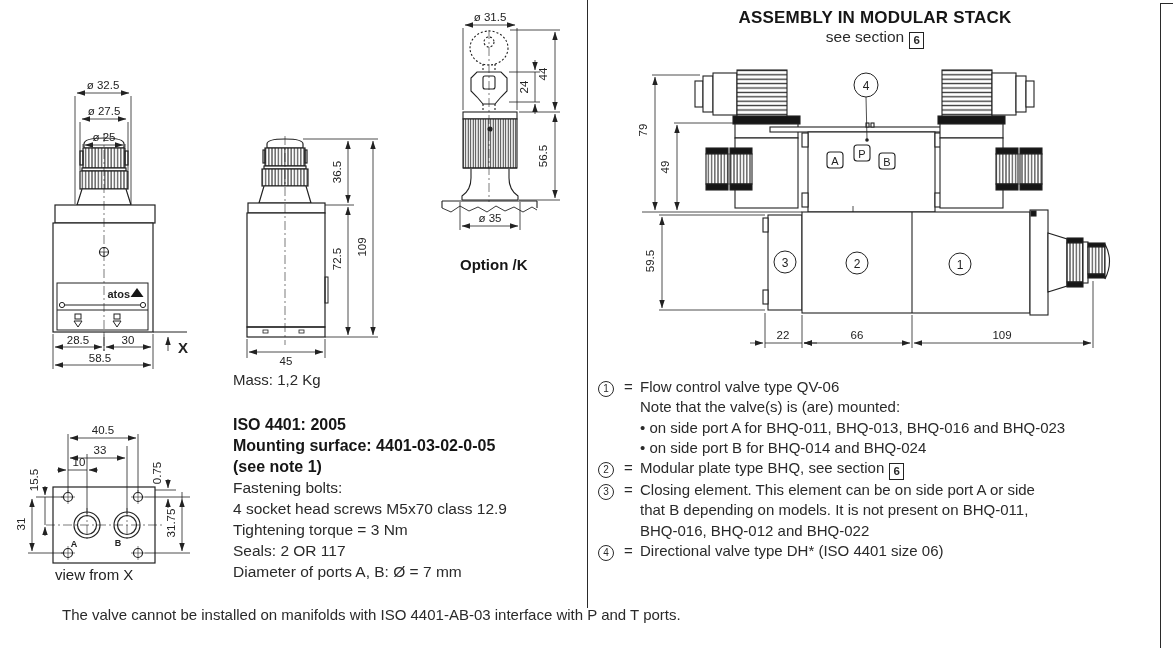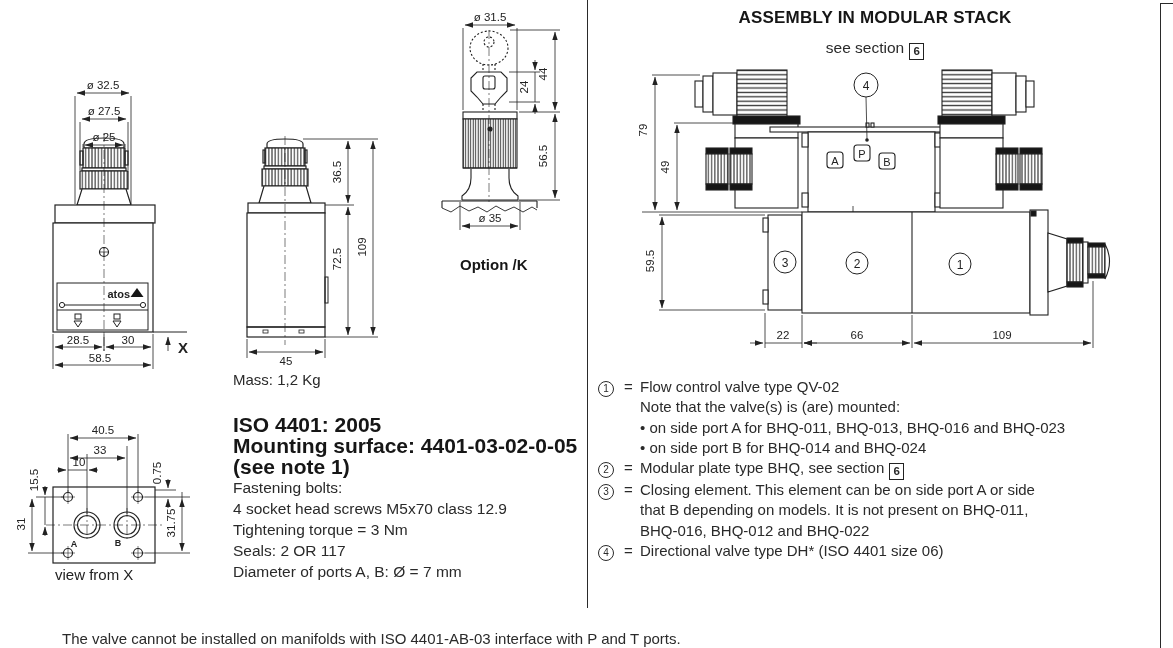--- a/index.html
+++ b/index.html
@@ -15,21 +15,21 @@
   .subtitle{font-size:15.5px;text-align:center;color:#2a2a2a;}
   .boxnum{display:inline-block;width:13px;height:15px;border:1.4px solid #222;font-weight:bold;
           font-size:11.5px;line-height:15px;text-align:center;margin-left:5px;vertical-align:-2px;}
   .legend{font-size:15px;color:#2a2a2a;}
   .lrow{display:grid;grid-template-columns:26px 16px 1fr;line-height:20.3px;white-space:nowrap;}
   .lrow .cnum{justify-self:start;}
   .circle-num{display:inline-block;width:14px;height:14px;border:1.2px solid #2a2a2a;border-radius:50%;
               font-size:10px;line-height:14px;text-align:center;margin-top:2px;}
   .bullet::before{content:"• ";}
   .iso{font-size:15.5px;line-height:21px;color:#2a2a2a;white-space:nowrap;}
-  .iso .b{font-weight:bold;font-size:21px;color:#161616;}
+  .iso .b{font-weight:bold;font-size:16px;color:#161616;}
   .masslbl{font-size:15px;color:#2a2a2a;text-align:center;}
   .optlbl{font-weight:bold;font-size:15px;color:#161616;}
   .note{font-size:15px;line-height:18.5px;color:#2a2a2a;white-space:nowrap;}
   .note b{color:#161616;}
 </style>
 </head>
 <body>
 
 <div id="page">
 
@@ -283,21 +283,21 @@
     <div class="b">Mounting surface: 4401-03-02-0-05</div>
     <div class="b">(see note 1)</div>
     <div>Fastening bolts:</div>
     <div>4 socket head screws M5x70 class 12.9</div>
     <div>Tightening torque = 3 Nm</div>
     <div>Seals: 2 OR 117</div>
     <div>Diameter of ports A, B: Ø = 7 mm</div>
   </div>
 
   <div class="abs title" style="left:590px;top:8px;width:570px;">ASSEMBLY IN MODULAR STACK</div>
-  <div class="abs subtitle" style="left:590px;top:39px;width:570px;">
+  <div class="abs subtitle" style="left:590px;top:28px;width:570px;">
     <span>see section</span><span class="boxnum">6</span>
   </div>
 
   <svg class="abs" style="left:630px;top:55px;" width="540" height="300" viewBox="0 0 540 300">
 
     <g stroke="#222" stroke-width="1.1" fill="#fff">
       <rect x="65" y="26" width="8" height="26"></rect>
       <rect x="73" y="21" width="10" height="36"></rect>
       <rect x="83" y="18" width="24" height="42"></rect>
       <rect x="107" y="15" width="50" height="48" fill="url(#hatch)"></rect>
@@ -413,21 +413,21 @@
     <text class="dimtxt" x="24" y="206" text-anchor="middle" transform="rotate(-90 24 206)">59.5</text>
     <text class="dimtxt" x="153" y="284" text-anchor="middle">22</text>
     <text class="dimtxt" x="227" y="284" text-anchor="middle">66</text>
     <text class="dimtxt" x="372" y="284" text-anchor="middle">109</text>
   </svg>
 
   <div class="abs legend" style="left:598px;top:377px;width:560px;">
     <div class="lrow">
       <span class="cnum"><span class="circle-num">1</span></span>
       <span>=</span>
-      <span>Flow control valve type QV-02</span>
+      <span>Flow control valve type QV-06</span>
     </div>
     <div class="lrow">
       <span></span>
         <span></span>
       <span>Note that the valve(s) is (are) mounted:</span>
     </div>
     <div class="lrow">
       <span></span>
         <span></span>
       <span class="bullet">on side port A for BHQ-011, BHQ-013, BHQ-016 and BHQ-023</span>
@@ -458,16 +458,16 @@
       <span>BHQ-016, BHQ-012 and BHQ-022</span>
     </div>
     <div class="lrow">
       <span class="cnum"><span class="circle-num">4</span></span>
       <span>=</span>
       <span>Directional valve type DH* (ISO 4401 size 06)</span>
     </div>
   </div>
 
   <div class="abs note" style="left:8px;top:606px;">
-    <div style="margin-left:54px;margin-top:24px;">The valve cannot be installed on manifolds with ISO 4401-AB-03 interface with P and T ports.</div>
+    <div style="margin-left:54px;">The valve cannot be installed on manifolds with ISO 4401-AB-03 interface with P and T ports.</div>
   </div>
 
 </div>
 
 </body></html>

